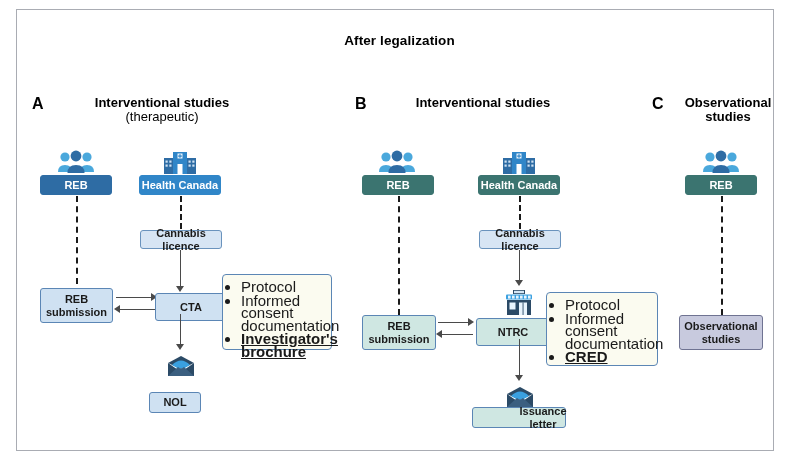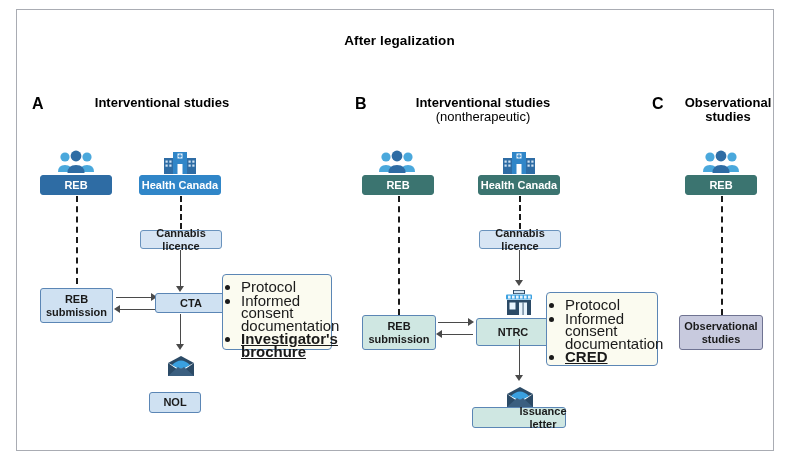--- a/index.html
+++ b/index.html
@@ -181,20 +181,21 @@
 
 <div id="figure">
 
   <div class="frame"></div>
 
   <div class="fig-title">After legalization</div>
 
   <div class="panel-letter" style="left:32px; top:95px;">A</div>
   <div class="panel-heading" style="left:62px; top:96px; width:200px;">
     <span class="ph-main">Interventional studies</span>
+    <span class="ph-sub">(therapeutic)</span>
   </div>
 
   <svg class="icon" style="left:57px; top:150px;" width="38" height="24" viewBox="0 0 38 24">
     <circle cx="8" cy="7" r="4.6" fill="#4aa8dc"></circle>
     <path d="M1 22 q0-7 7-7 q7 0 7 7 z" fill="#4aa8dc"></path>
     <circle cx="30" cy="7" r="4.6" fill="#4aa8dc"></circle>
     <path d="M23 22 q0-7 7-7 q7 0 7 7 z" fill="#4aa8dc"></path>
     <circle cx="19" cy="6" r="5.4" fill="#2e6ca4"></circle>
     <path d="M10.5 23 q0-8 8.5-8 q8.5 0 8.5 8 z" fill="#2e6ca4"></path>
   </svg>
@@ -233,21 +234,21 @@
   <div class="node node-lightblue" style="left:40px; top:288px; width:73px; height:35px; flex-direction:column;">
     <span>REB</span>
     <span>submission</span>
   </div>
 
   <div class="hline" style="left:116px; top:297px; width:37px;"></div>
   <div class="arrow-right" style="left:151px; top:293px;"></div>
   <div class="hline" style="left:119px; top:309px; width:37px;"></div>
   <div class="arrow-left" style="left:114px; top:305px;"></div>
 
-  <div class="node node-lightblue" style="left:155px; top:293px; width:72px; height:20px;">CTA</div>
+  <div class="node node-lightblue" style="left:155px; top:293px; width:72px; height:28px;">CTA</div>
 
   <div class="listcard" style="left:222px; top:274px; width:110px; height:76px;">
     <ul>
       <li>Protocol</li>
       <li>Informed consent documentation</li>
       <li class="bold">Investigator's brochure</li>
     </ul>
   </div>
 
   <div class="vline" style="left:180px; top:314px; height:32px;"></div>
@@ -258,21 +259,20 @@
     <path d="M1 8 L14 1 L27 8 L14 14 Z" fill="#2b4a66"></path>
     <path d="M5 10 q9 -9 18 0 q-9 7 -18 0 Z" fill="#3aa0e0"></path>
     <path d="M1 21 L11 12 L14 14 L17 12 L27 21 Z" fill="#3b5f80"></path>
   </svg>
 
   <div class="node node-lightblue" style="left:149px; top:356px; width:52px; height:21px;margin-top:36px;">NOL</div>
 
   <div class="panel-letter" style="left:355px; top:95px;">B</div>
   <div class="panel-heading" style="left:383px; top:96px; width:200px;">
     <span class="ph-main">Interventional studies</span>
-    <span class="ph-sub">(nontherapeutic)</span>
   </div>
 
   <svg class="icon" style="left:378px; top:150px;" width="38" height="24" viewBox="0 0 38 24">
     <circle cx="8" cy="7" r="4.6" fill="#4aa8dc"></circle>
     <path d="M1 22 q0-7 7-7 q7 0 7 7 z" fill="#4aa8dc"></path>
     <circle cx="30" cy="7" r="4.6" fill="#4aa8dc"></circle>
     <path d="M23 22 q0-7 7-7 q7 0 7 7 z" fill="#4aa8dc"></path>
     <circle cx="19" cy="6" r="5.4" fill="#2e6ca4"></circle>
     <path d="M10.5 23 q0-8 8.5-8 q8.5 0 8.5 8 z" fill="#2e6ca4"></path>
   </svg>

